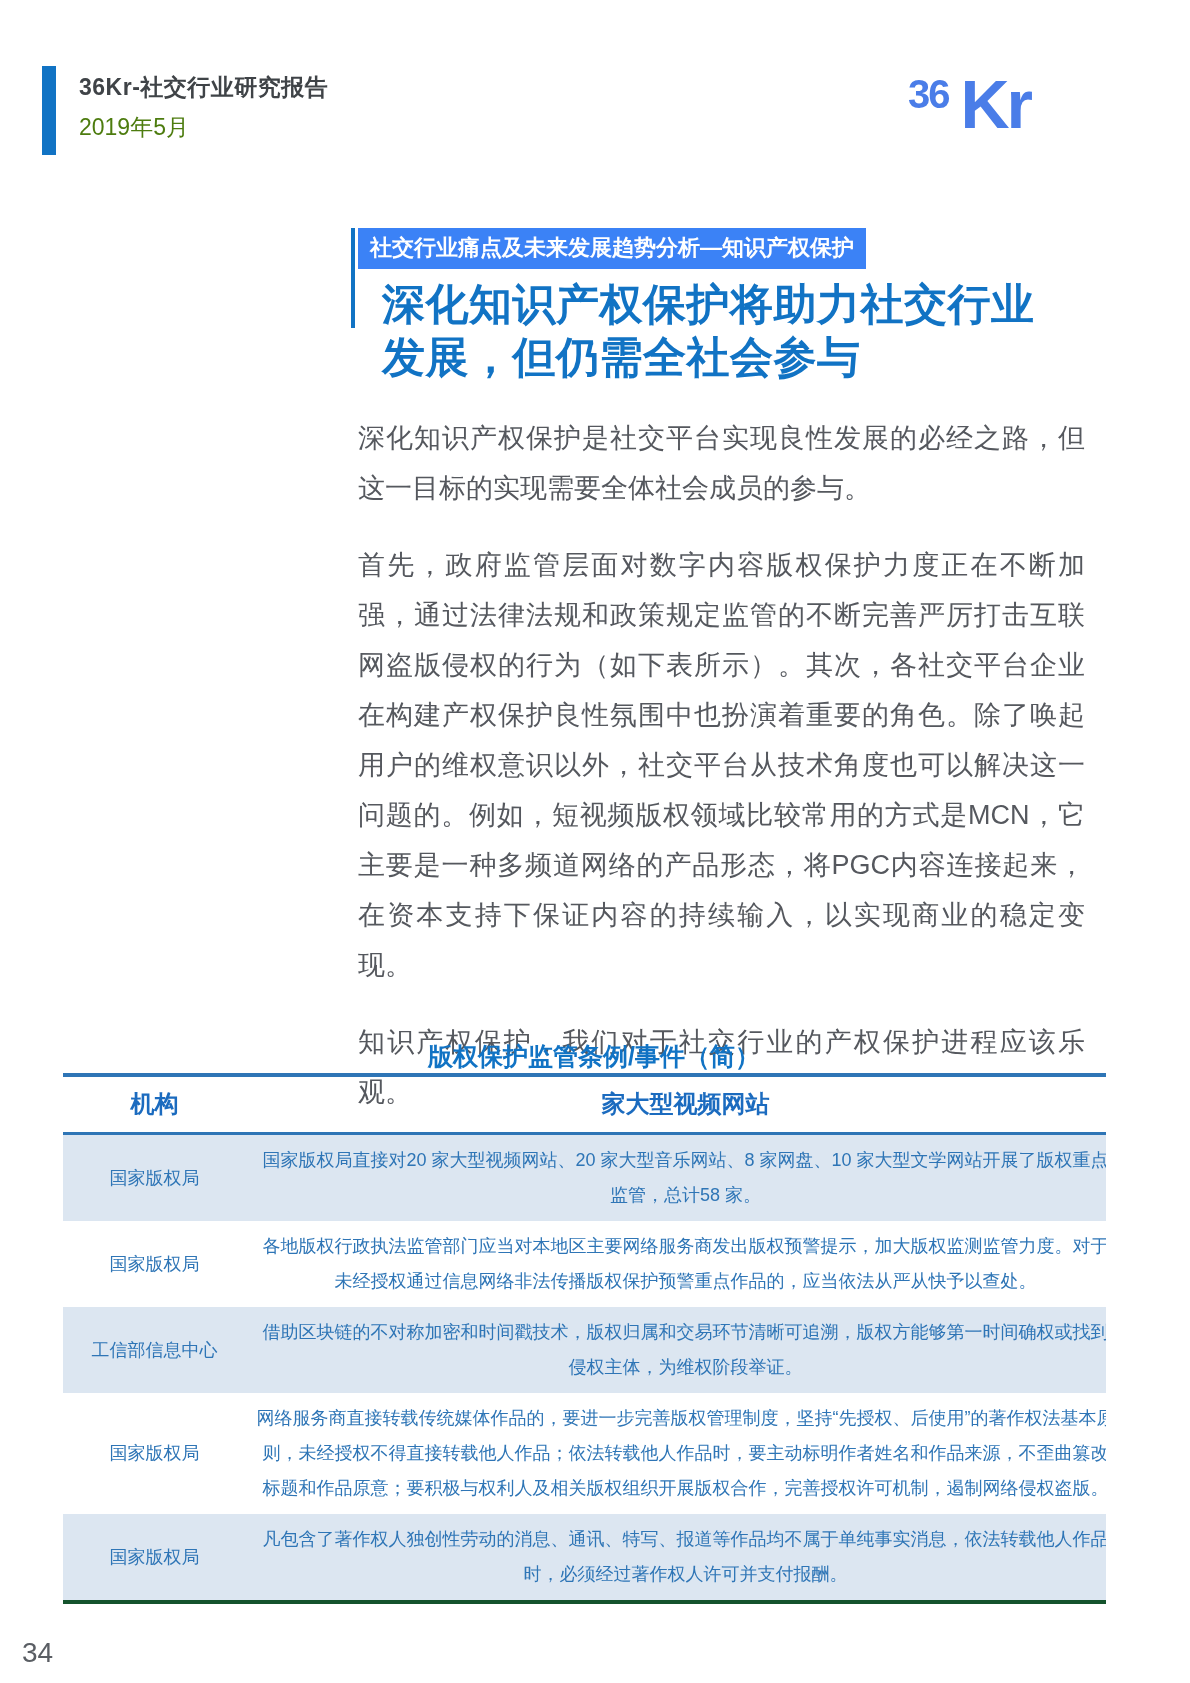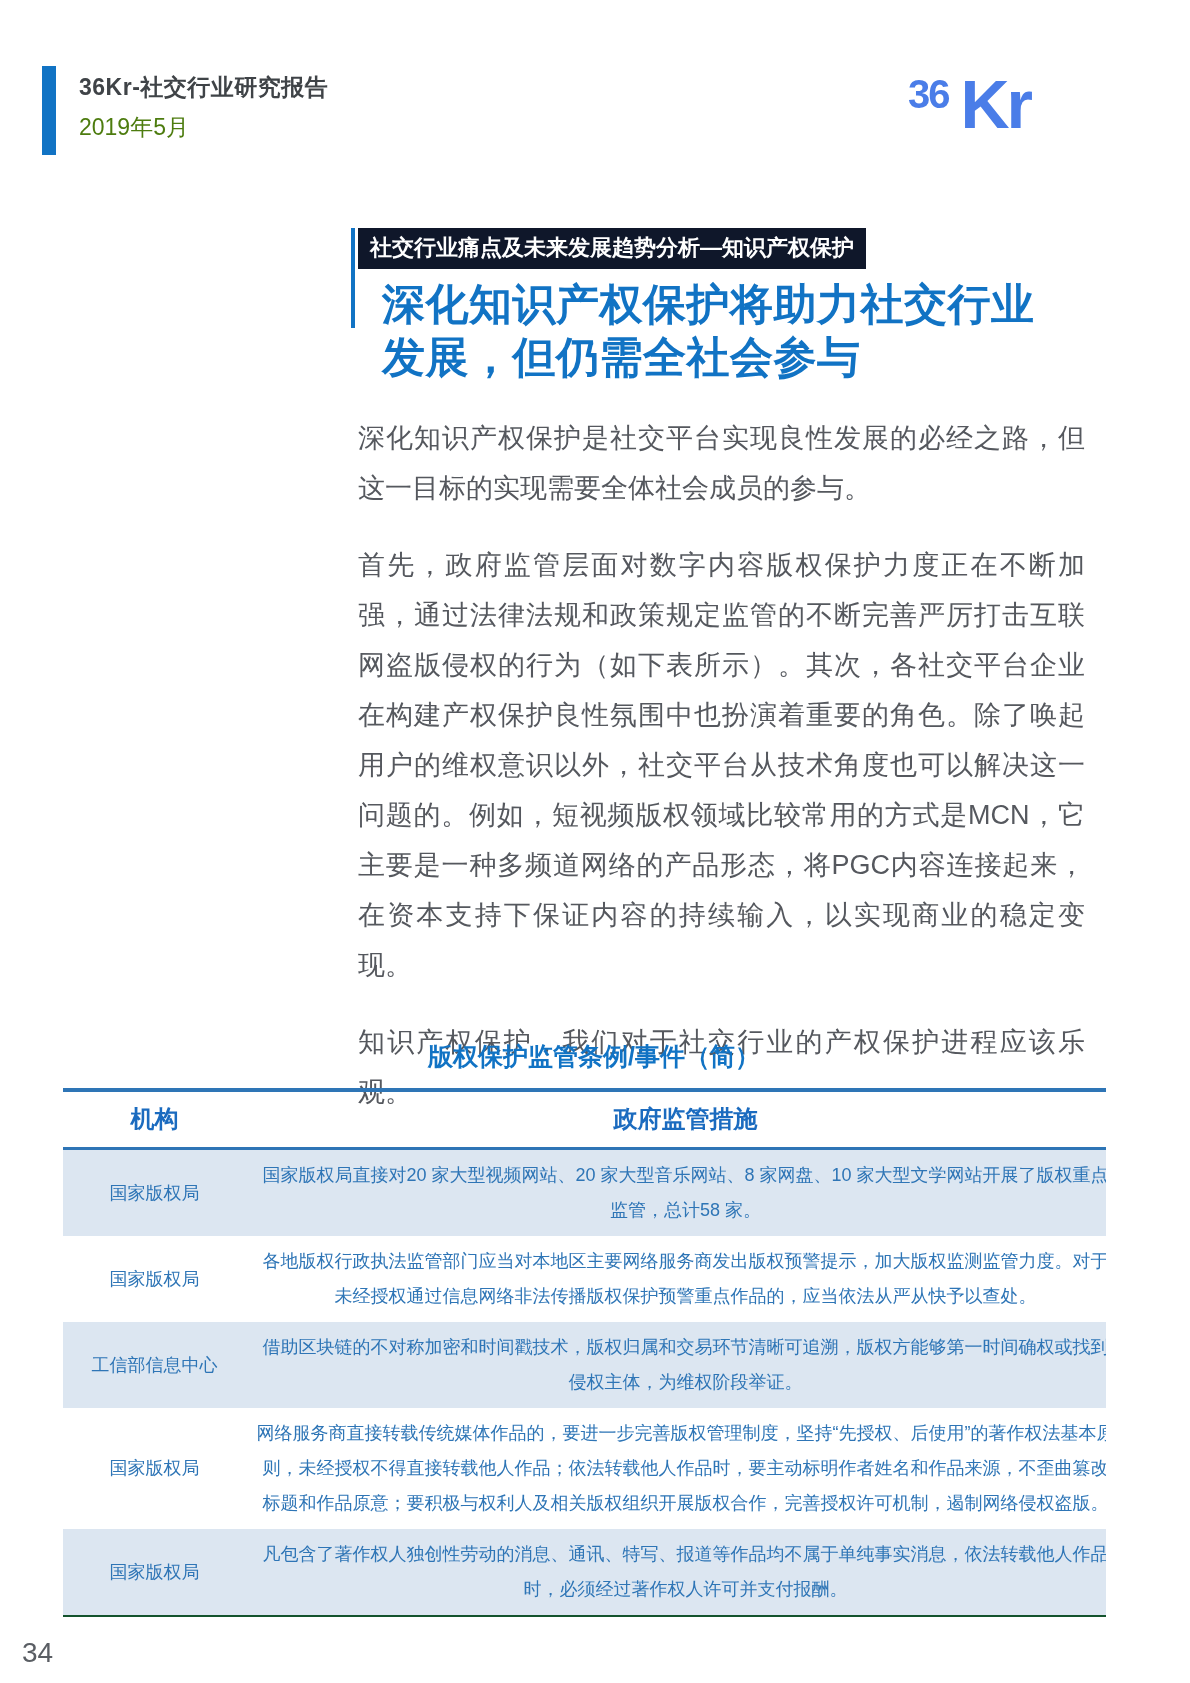--- a/index.html
+++ b/index.html
@@ -70,21 +70,21 @@
     width: 727px;
   }
   .heading-rule {
     position: absolute;
     left: -7px; top: 0;
     width: 4px; height: 100px;
     background: #1173c4;
   }
   .banner {
     display: inline-block;
-    background: #0f172a;
+    background: #3b82f6;
     color: #ffffff;
     font-size: 22px;
     font-weight: bold;
     padding: 5px 12px 6px 12px;
   }
   .heading {
     margin-top: 9px;
     font-size: 43px;
     font-weight: bold;
     color: #1173c4;
@@ -108,24 +108,23 @@
     width: 1062px;
   }
   .table-title {
     text-align: center;
     font-size: 25px;
     font-weight: bold;
     color: #1173c4;
   }
   table.reg-table {
     width: 100%;
-    margin-top: 15px;
     border-collapse: collapse;
     border-top: 4px solid #2e75b6;
-    border-bottom: 2px solid #14532d;
+    border-bottom: 4px solid #14532d;
   }
   .reg-table th {
     font-size: 24px;
     font-weight: bold;
     color: #1b6bbf;
     padding: 11px 6px 12px 6px;
     border-bottom: 3px solid #2e75b6;
     text-align: center;
   }
   .reg-table td {
@@ -172,21 +171,21 @@
     <p class="para">首先，政府监管层面对数字内容版权保护力度正在不断加强，通过法律法规和政策规定监管的不断完善严厉打击互联网盗版侵权的行为（如下表所示）。其次，各社交平台企业在构建产权保护良性氛围中也扮演着重要的角色。除了唤起用户的维权意识以外，社交平台从技术角度也可以解决这一问题的。例如，短视频版权领域比较常用的方式是MCN，它主要是一种多频道网络的产品形态，将PGC内容连接起来，在资本支持下保证内容的持续输入，以实现商业的稳定变现。</p>
     <p class="para">知识产权保护，我们对于社交行业的产权保护进程应该乐观。</p>
   </div>
 
   <div class="table-block">
     <div class="table-title">版权保护监管条例/事件（简）</div>
     <table class="reg-table">
       <thead>
         <tr>
           <th>机构</th>
-          <th>政府监管措施</th>
+          <th>家大型视频网站</th>
         </tr>
       </thead>
       <tbody>
         <tr class="alt">
           <td class="org-cell">国家版权局</td>
           <td>国家版权局直接对20 家大型视频网站、20 家大型音乐网站、8 家网盘、10 家大型文学网站开展了版权重点监管，总计58 家。</td>
         </tr>
         <tr>
           <td class="org-cell">国家版权局</td>
           <td>各地版权行政执法监管部门应当对本地区主要网络服务商发出版权预警提示，加大版权监测监管力度。对于未经授权通过信息网络非法传播版权保护预警重点作品的，应当依法从严从快予以查处。</td>

